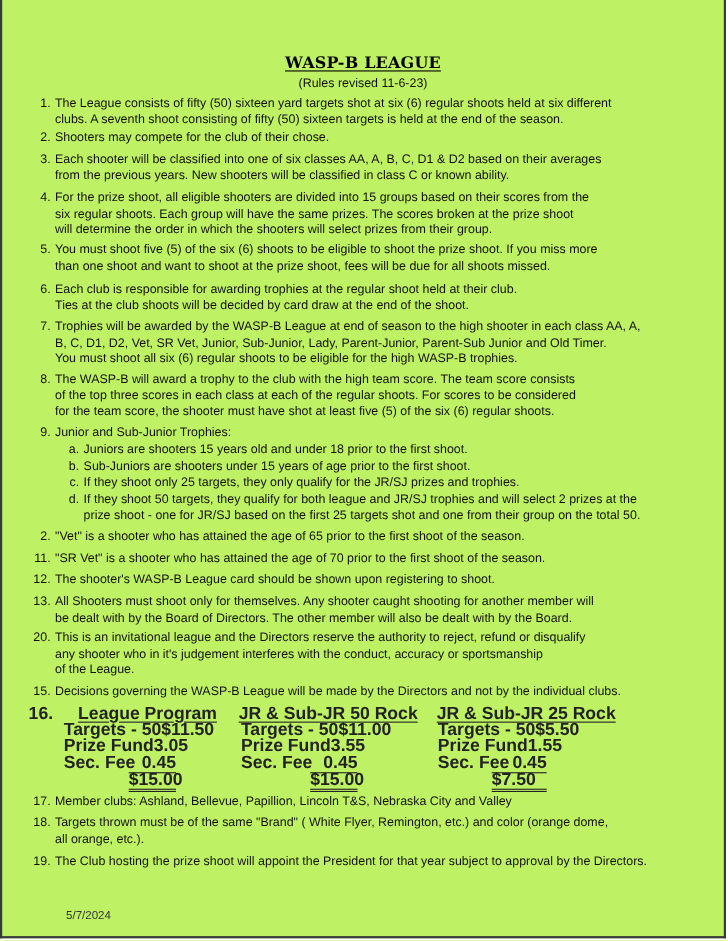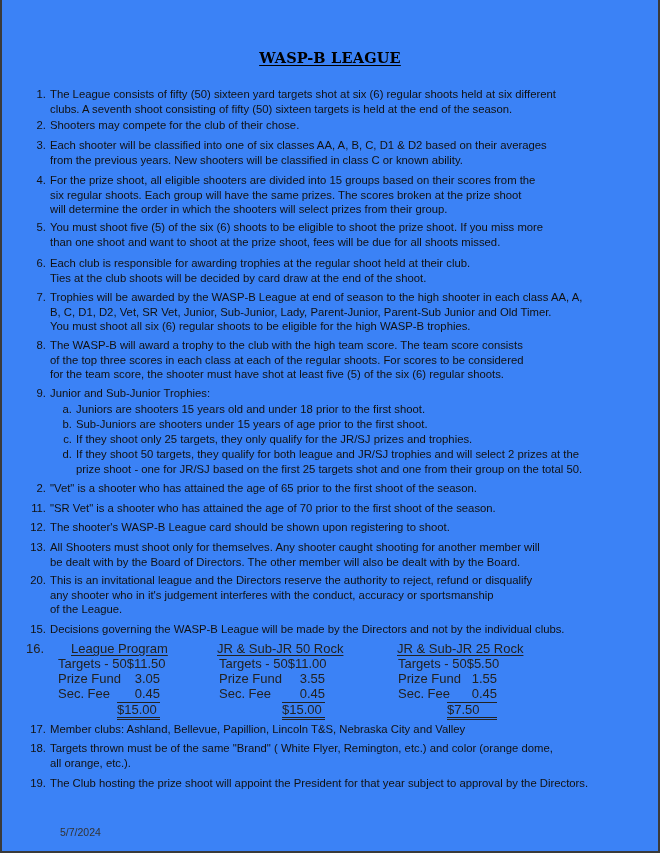--- a/index.html
+++ b/index.html
@@ -1,56 +1,57 @@
 <!DOCTYPE html>
 <html><head>
 <meta charset="utf-8">
 <style>
   html, body { margin:0; padding:0; }
   body { width:662px; height:855px; background:#ffffff; overflow:hidden; position:relative; }
   .page {
     position:absolute; left:0; top:0; width:660px; height:853px;
     border-left:2px solid #3a3a3a; border-right:2px solid #3a3a3a; border-bottom:2px solid #3a3a3a;
-    box-sizing:border-box; background:#3b82f6;
+    box-sizing:border-box; background:#bef264;
     font-family:"Liberation Sans", sans-serif; color:#111; font-size:11.3px;
   }
   .title {
     position:absolute; left:0; right:0; top:49px; text-align:center;
     font-family:"DejaVu Serif", serif; font-weight:900; font-size:14.5px;
     letter-spacing:0.2px; color:#000; text-decoration:underline; text-decoration-thickness:1px;
     text-underline-offset:2px;
   }
   .subtitle {
     position:absolute; left:0; right:0; top:70px; text-align:center; font-size:11.3px;
   }
   .rule { position:absolute; left:0; right:12px; line-height:14.5px; }
   .rule .num { position:absolute; left:22px; width:22px; text-align:right; }
   .rule .text { position:absolute; left:48px; right:0; white-space:pre-line; }
   .sub { position:absolute; line-height:14.5px; }
   .sub .letter { position:absolute; left:56px; width:14px; text-align:right; }
   .sub .text { position:absolute; left:74px; white-space:pre-line; width:590px; }
 
-  .fees { position:absolute; top:641px; left:0; width:628px; height:80px; font-weight:normal; font-size:13px; color:#222; }
+  .fees { position:absolute; top:641px; left:0; width:628px; height:80px; font-weight:bold; font-size:16px; color:#222; }
   .fees .n { position:absolute; left:24px; top:0; }
   .fee-col { position:absolute; top:0; }
   .fee-col .head { text-decoration:underline; text-underline-offset:2px; white-space:nowrap; height:15px; }
   .fee-row { display:flex; height:15px; align-items:center; }
   .fee-row .lbl { white-space:nowrap; }
   .fee-row .amt { text-align:right; margin-left:auto; }
   .total {
     border-top:1px solid #222; border-bottom:3px double #222; 
     margin-left:auto; height:14px; line-height:14px; margin-top:1px;
   }
   .date { position:absolute; left:58px; top:826px; font-size:10.5px; color:#333; }
 </style>
 </head>
 <body>
 
 <div class="page">
   <div class="title">WASP-B LEAGUE</div>
+  <div class="subtitle">(Rules revised 11-6-23)</div>
 
   <div class="rule" style="top:87px">
     <span class="num">1.</span>
     <span class="text">The League consists of fifty (50) sixteen yard targets shot at six (6) regular shoots held at six different
 clubs.  A seventh shoot consisting of fifty (50) sixteen targets is held at the end of the season.</span>
   </div>
   <div class="rule" style="top:118px">
     <span class="num">2.</span>
     <span class="text">Shooters may compete for the club of their chose.</span>
   </div>

